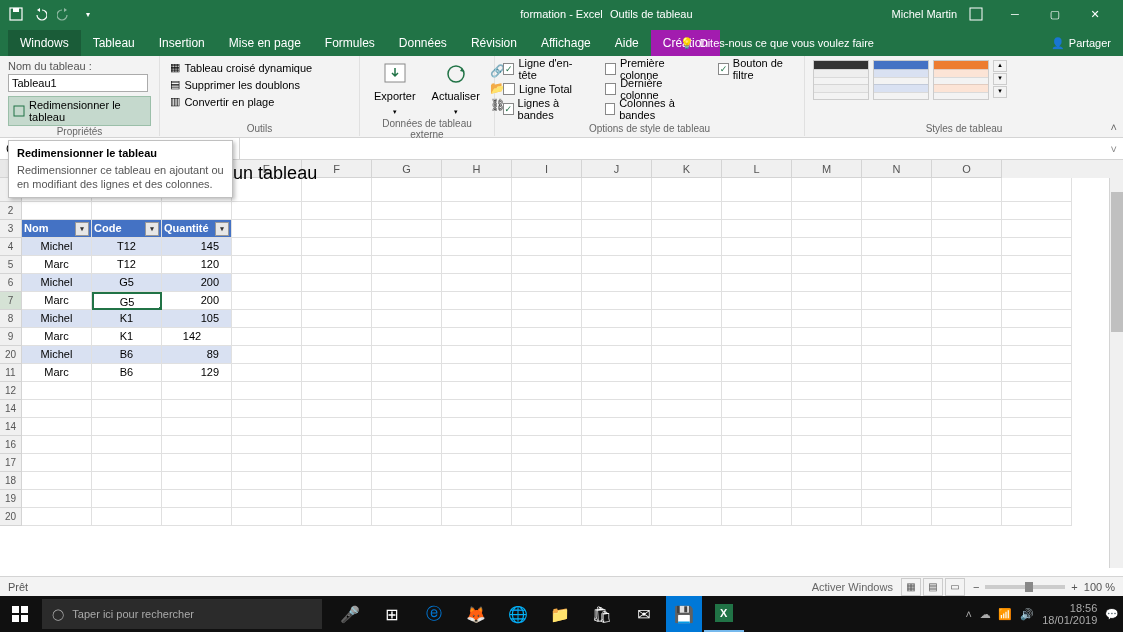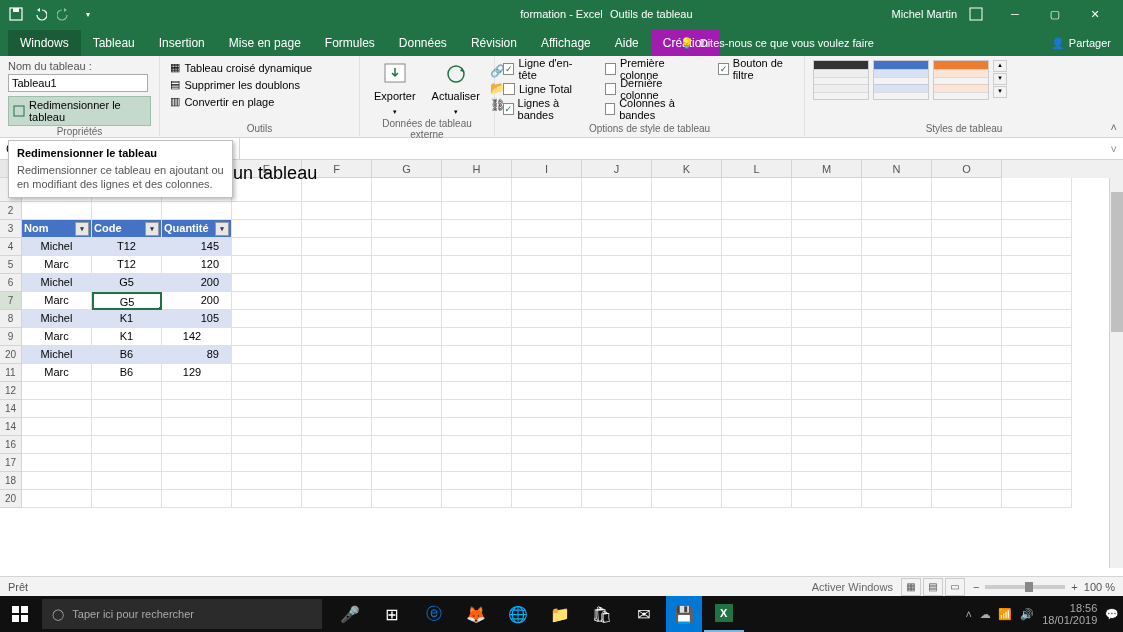--- a/index.html
+++ b/index.html
@@ -507,21 +507,21 @@
         <div class="cell" style="width: 70px;"></div>
         <div class="cell" style="width: 70px;"></div>
         <div class="cell" style="width: 70px;"></div>
         <div class="cell" style="width: 70px;"></div>
         <div class="cell" style="width: 70px;"></div>
       </div>
       <div class="gr">
         <div class="rh">11</div>
         <div class="cell tcell tband2" style="width: 70px;">Marc</div>
         <div class="cell tcell tband2" style="width: 70px;">B6</div>
-        <div class="cell tcell tband2" style="width: 70px; text-align: center; padding-right: 12px;">129</div>
+        <div class="cell tcell tband2" style="width: 70px; text-align: right; padding-right: 12px;">129</div>
         <div class="cell" style="width: 70px;"></div>
         <div class="cell" style="width: 70px;"></div>
         <div class="cell" style="width: 70px;"></div>
         <div class="cell" style="width: 70px;"></div>
         <div class="cell" style="width: 70px;"></div>
         <div class="cell" style="width: 70px;"></div>
         <div class="cell" style="width: 70px;"></div>
         <div class="cell" style="width: 70px;"></div>
         <div class="cell" style="width: 70px;"></div>
         <div class="cell" style="width: 70px;"></div>
@@ -613,20 +613,38 @@
         <div class="cell" style="width: 70px;"></div>
         <div class="cell" style="width: 70px;"></div>
         <div class="cell" style="width: 70px;"></div>
         <div class="cell" style="width: 70px;"></div>
         <div class="cell" style="width: 70px;"></div>
         <div class="cell" style="width: 70px;"></div>
         <div class="cell" style="width: 70px;"></div>
       </div>
       <div class="gr">
         <div class="rh">18</div>
+        <div class="cell" style="width: 70px;"></div>
+        <div class="cell" style="width: 70px;"></div>
+        <div class="cell" style="width: 70px;"></div>
+        <div class="cell" style="width: 70px;"></div>
+        <div class="cell" style="width: 70px;"></div>
+        <div class="cell" style="width: 70px;"></div>
+        <div class="cell" style="width: 70px;"></div>
+        <div class="cell" style="width: 70px;"></div>
+        <div class="cell" style="width: 70px;"></div>
+        <div class="cell" style="width: 70px;"></div>
+        <div class="cell" style="width: 70px;"></div>
+        <div class="cell" style="width: 70px;"></div>
+        <div class="cell" style="width: 70px;"></div>
+        <div class="cell" style="width: 70px;"></div>
+        <div class="cell" style="width: 70px;"></div>
+      </div>
+      <div class="gr">
+        <div class="rh">19</div>
         <div class="cell" style="width: 70px;"></div>
         <div class="cell" style="width: 70px;"></div>
         <div class="cell" style="width: 70px;"></div>
         <div class="cell" style="width: 70px;"></div>
         <div class="cell" style="width: 70px;"></div>
         <div class="cell" style="width: 70px;"></div>
         <div class="cell" style="width: 70px;"></div>
         <div class="cell" style="width: 70px;"></div>
         <div class="cell" style="width: 70px;"></div>
         <div class="cell" style="width: 70px;"></div>

